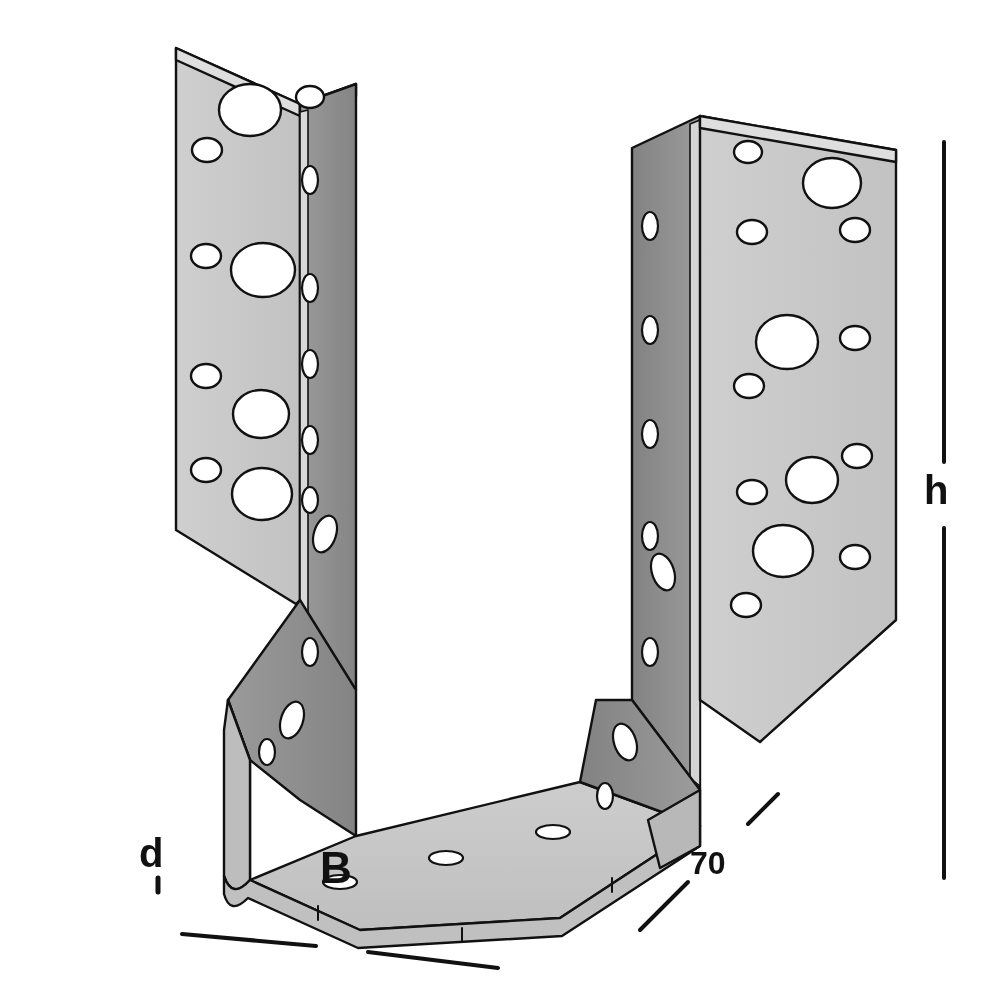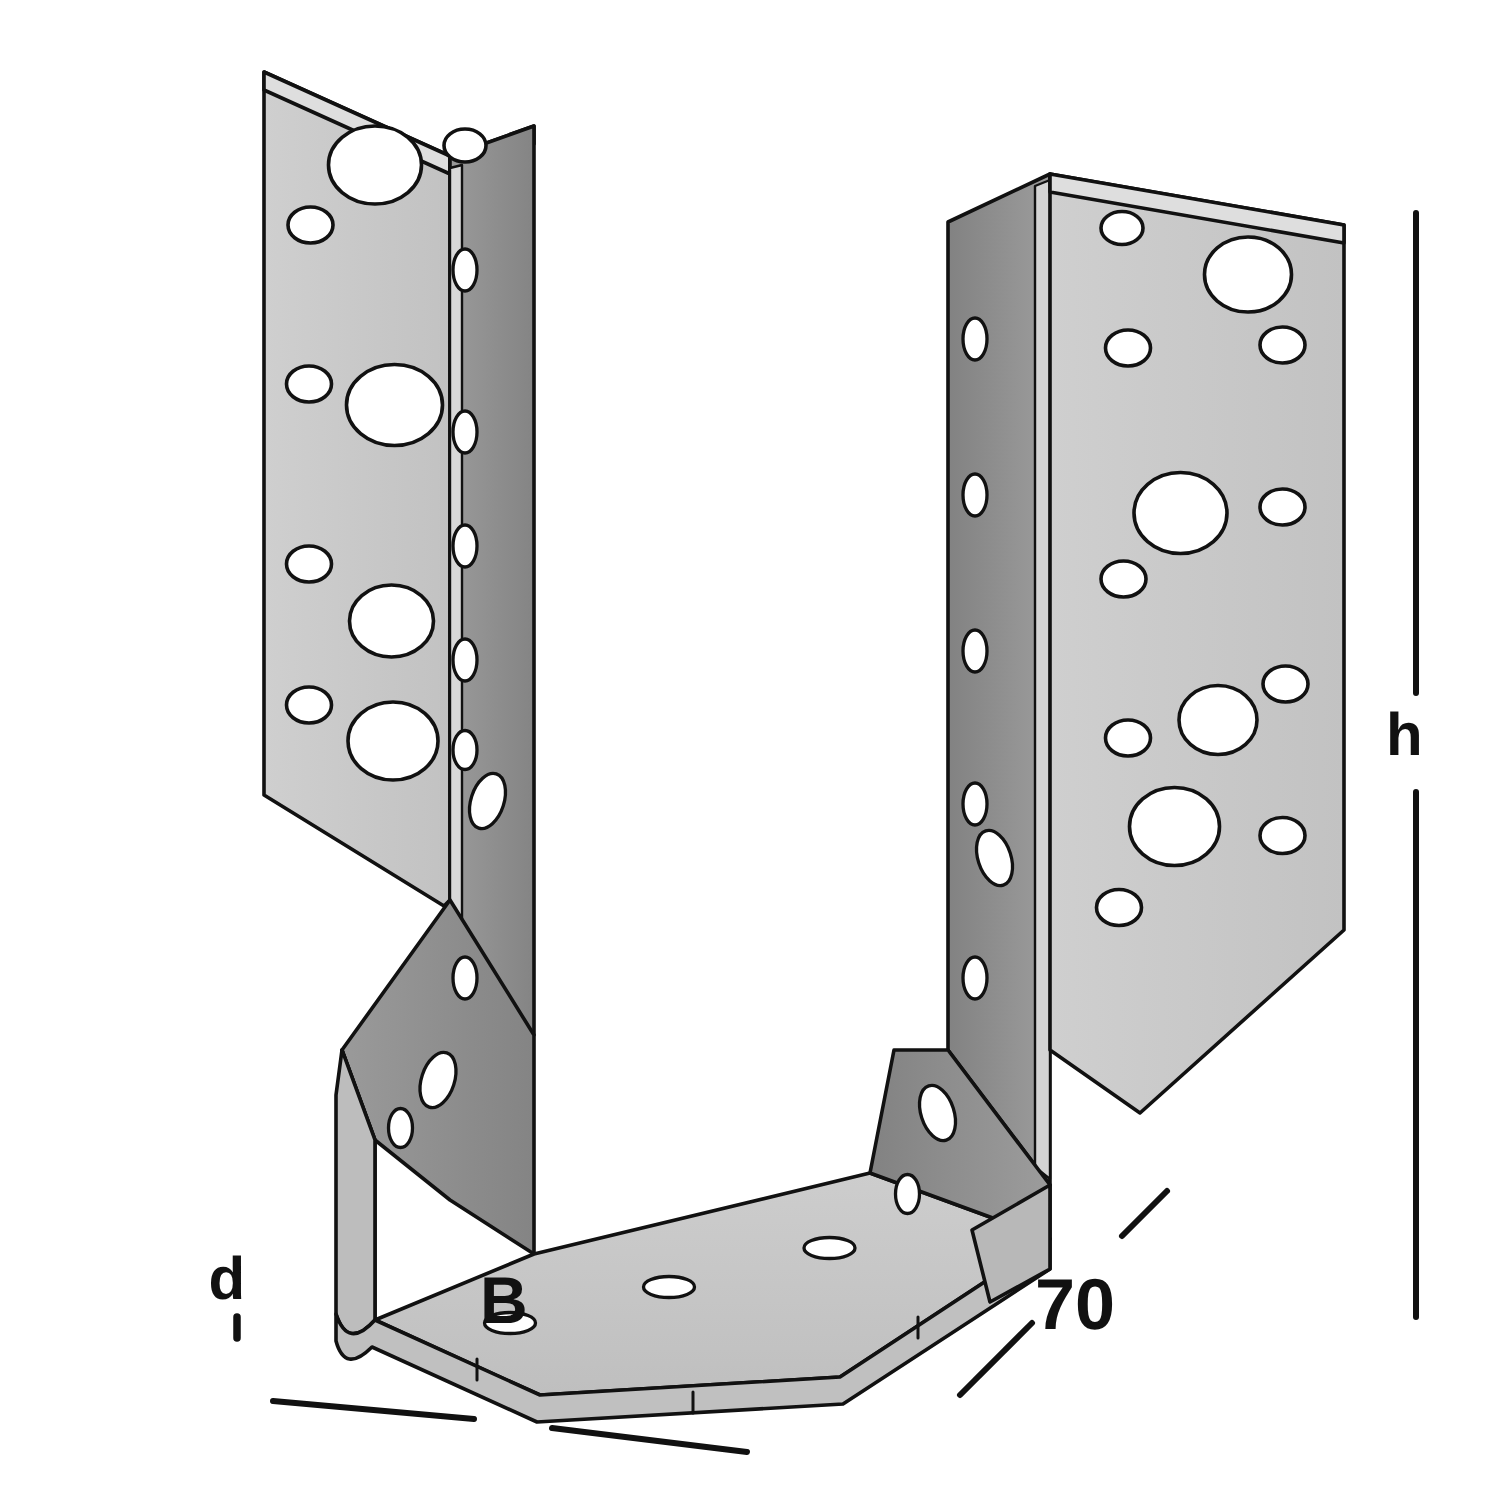--- a/index.html
+++ b/index.html
@@ -5,21 +5,21 @@
   html,body{margin:0;padding:0;background:#ffffff;}
   body{width:1000px;height:1000px;overflow:hidden;
        font-family:"Liberation Sans",sans-serif;}
   #stage{position:relative;width:1000px;height:1000px;background:#ffffff;}
   svg#drawing{position:absolute;left:0;top:0;width:1000px;height:1000px;display:block;}
   .dimlabel{position:absolute;font-family:"Liberation Sans",sans-serif;
             font-weight:bold;color:#111111;line-height:1;user-select:none;}
   #label-h{left:924px;top:470px;font-size:40px;}
   #label-B{left:320px;top:846px;font-size:44px;}
   #label-d{left:139px;top:833px;font-size:40px;}
-  #label-70{left:690px;top:847px;font-size:48px;}
+  #label-70{left:690px;top:847px;font-size:32px;}
 </style>
 </head>
 <body>
 
 <div id="stage">
 
   <svg id="drawing" viewBox="0 0 1000 1000">
     <defs>
 
       <linearGradient id="gLightL" x1="0" y1="0" x2="1" y2="0">

